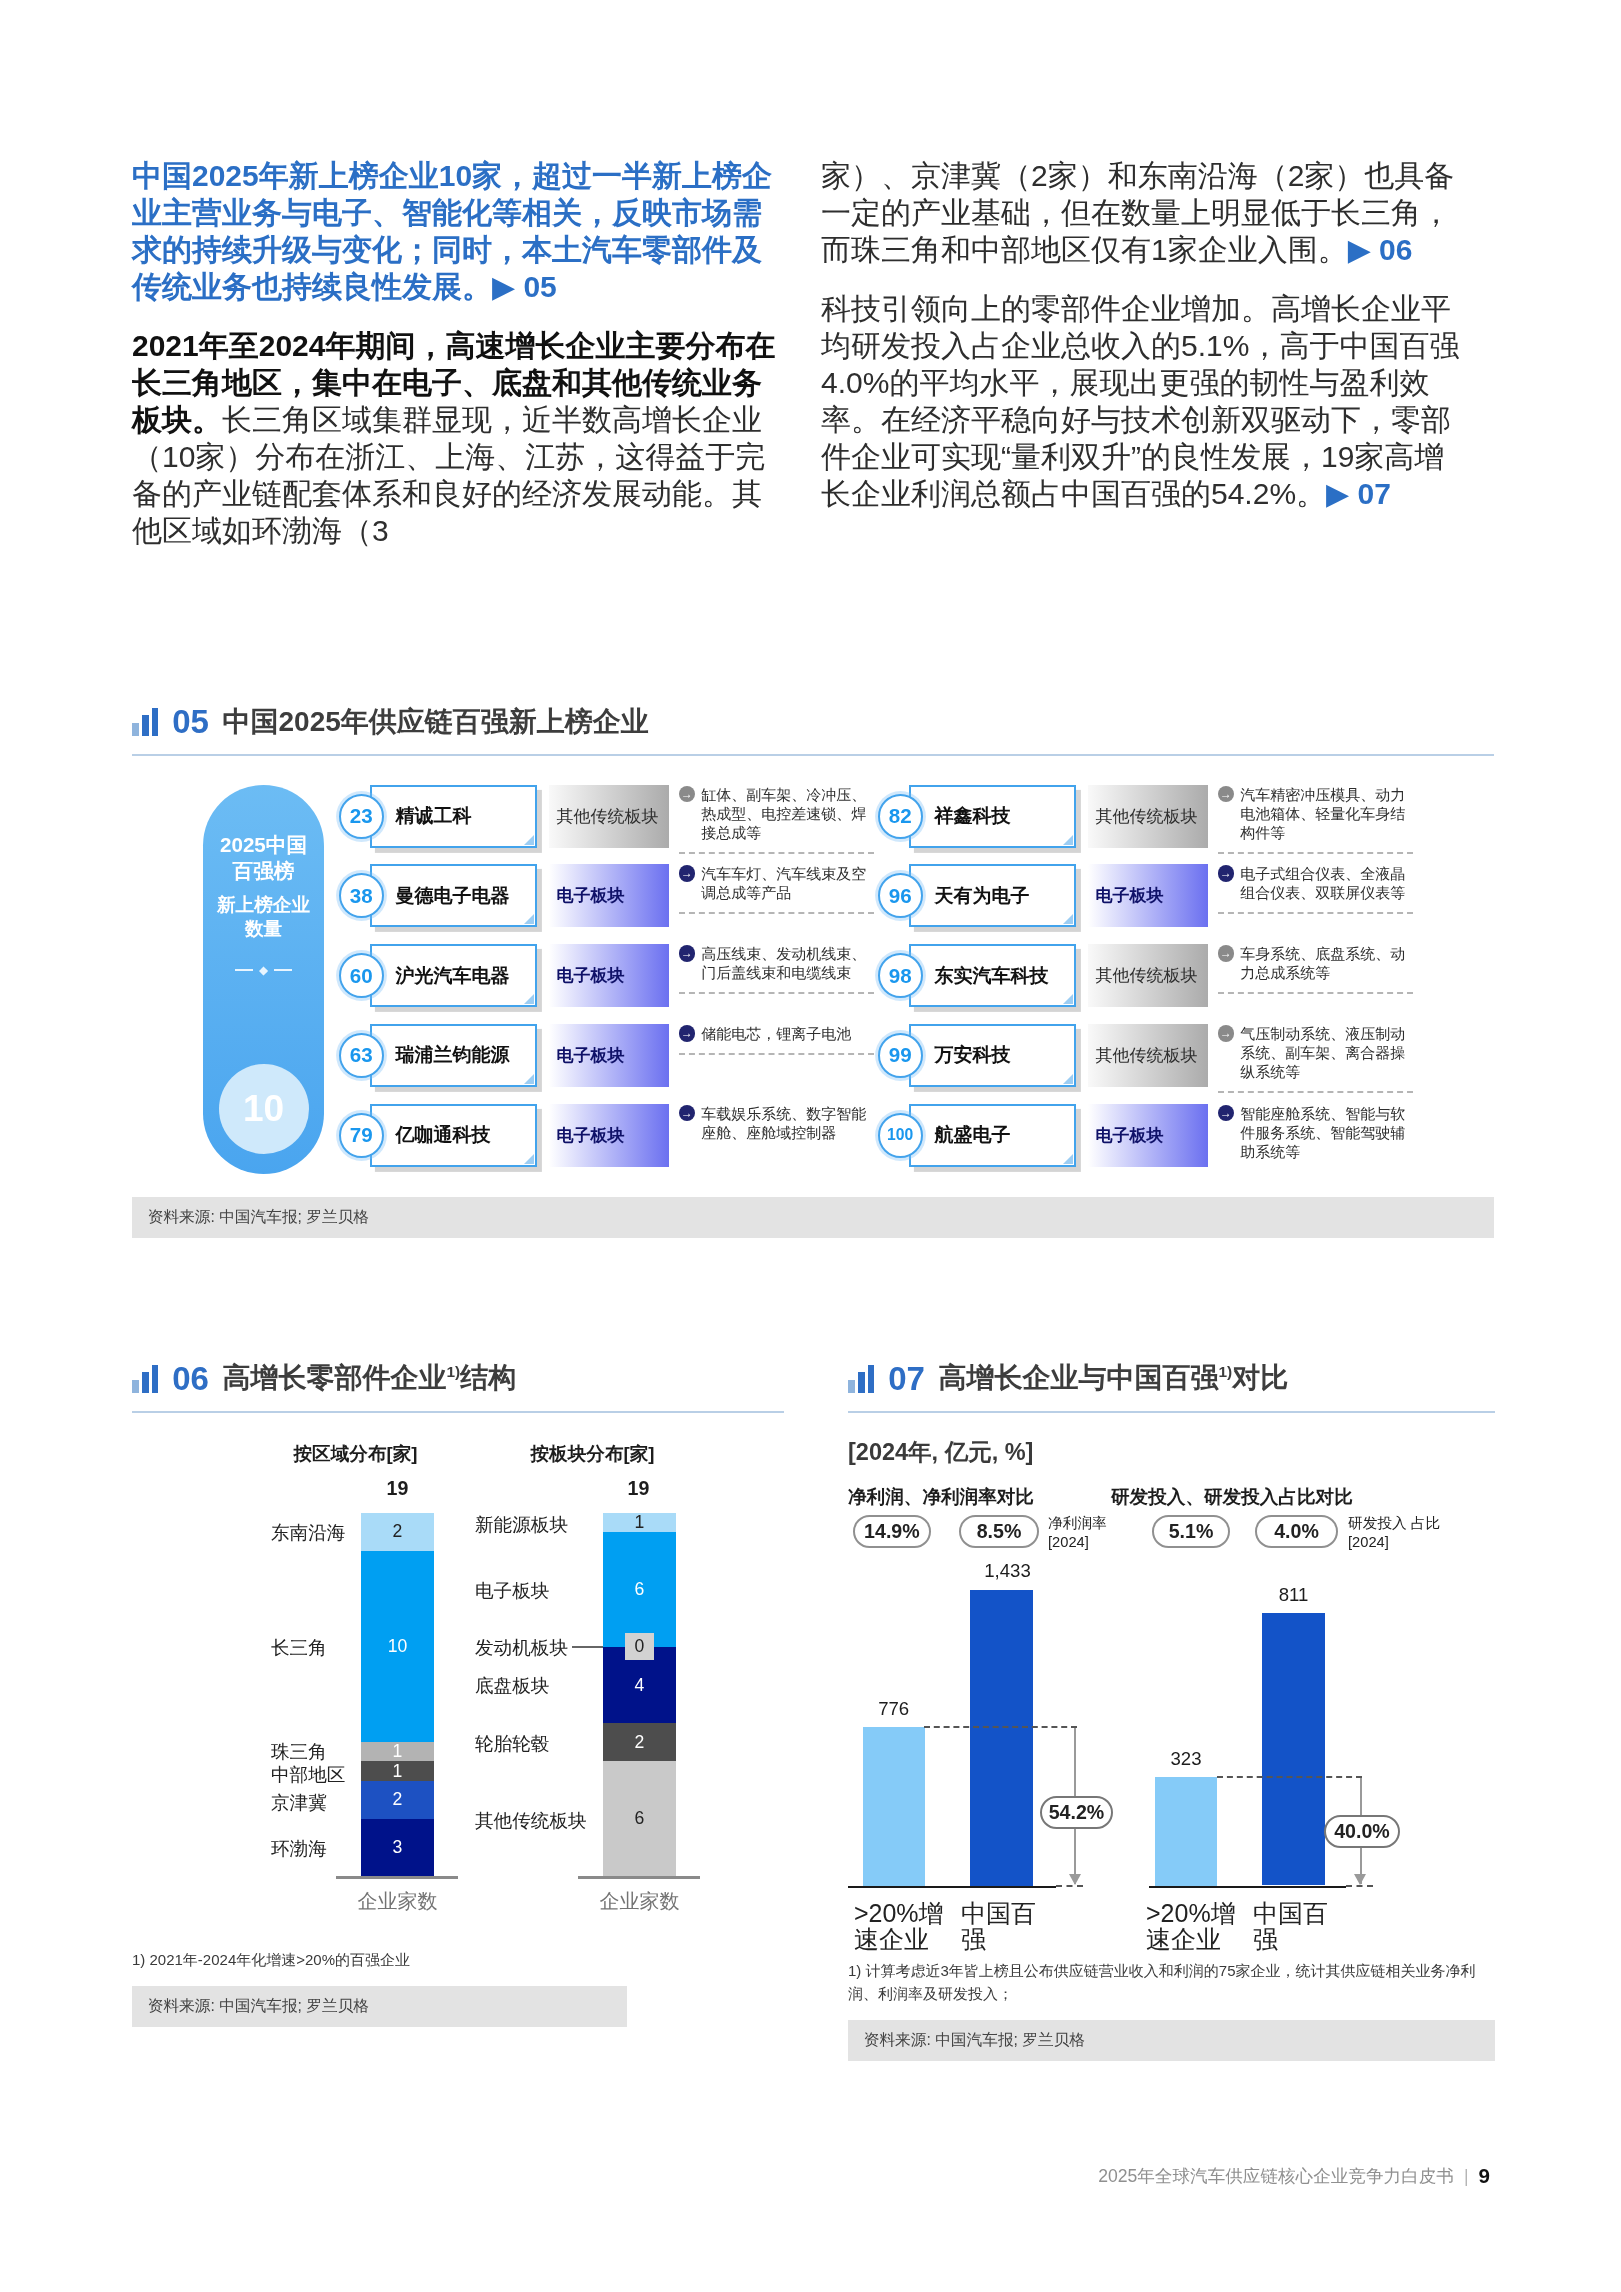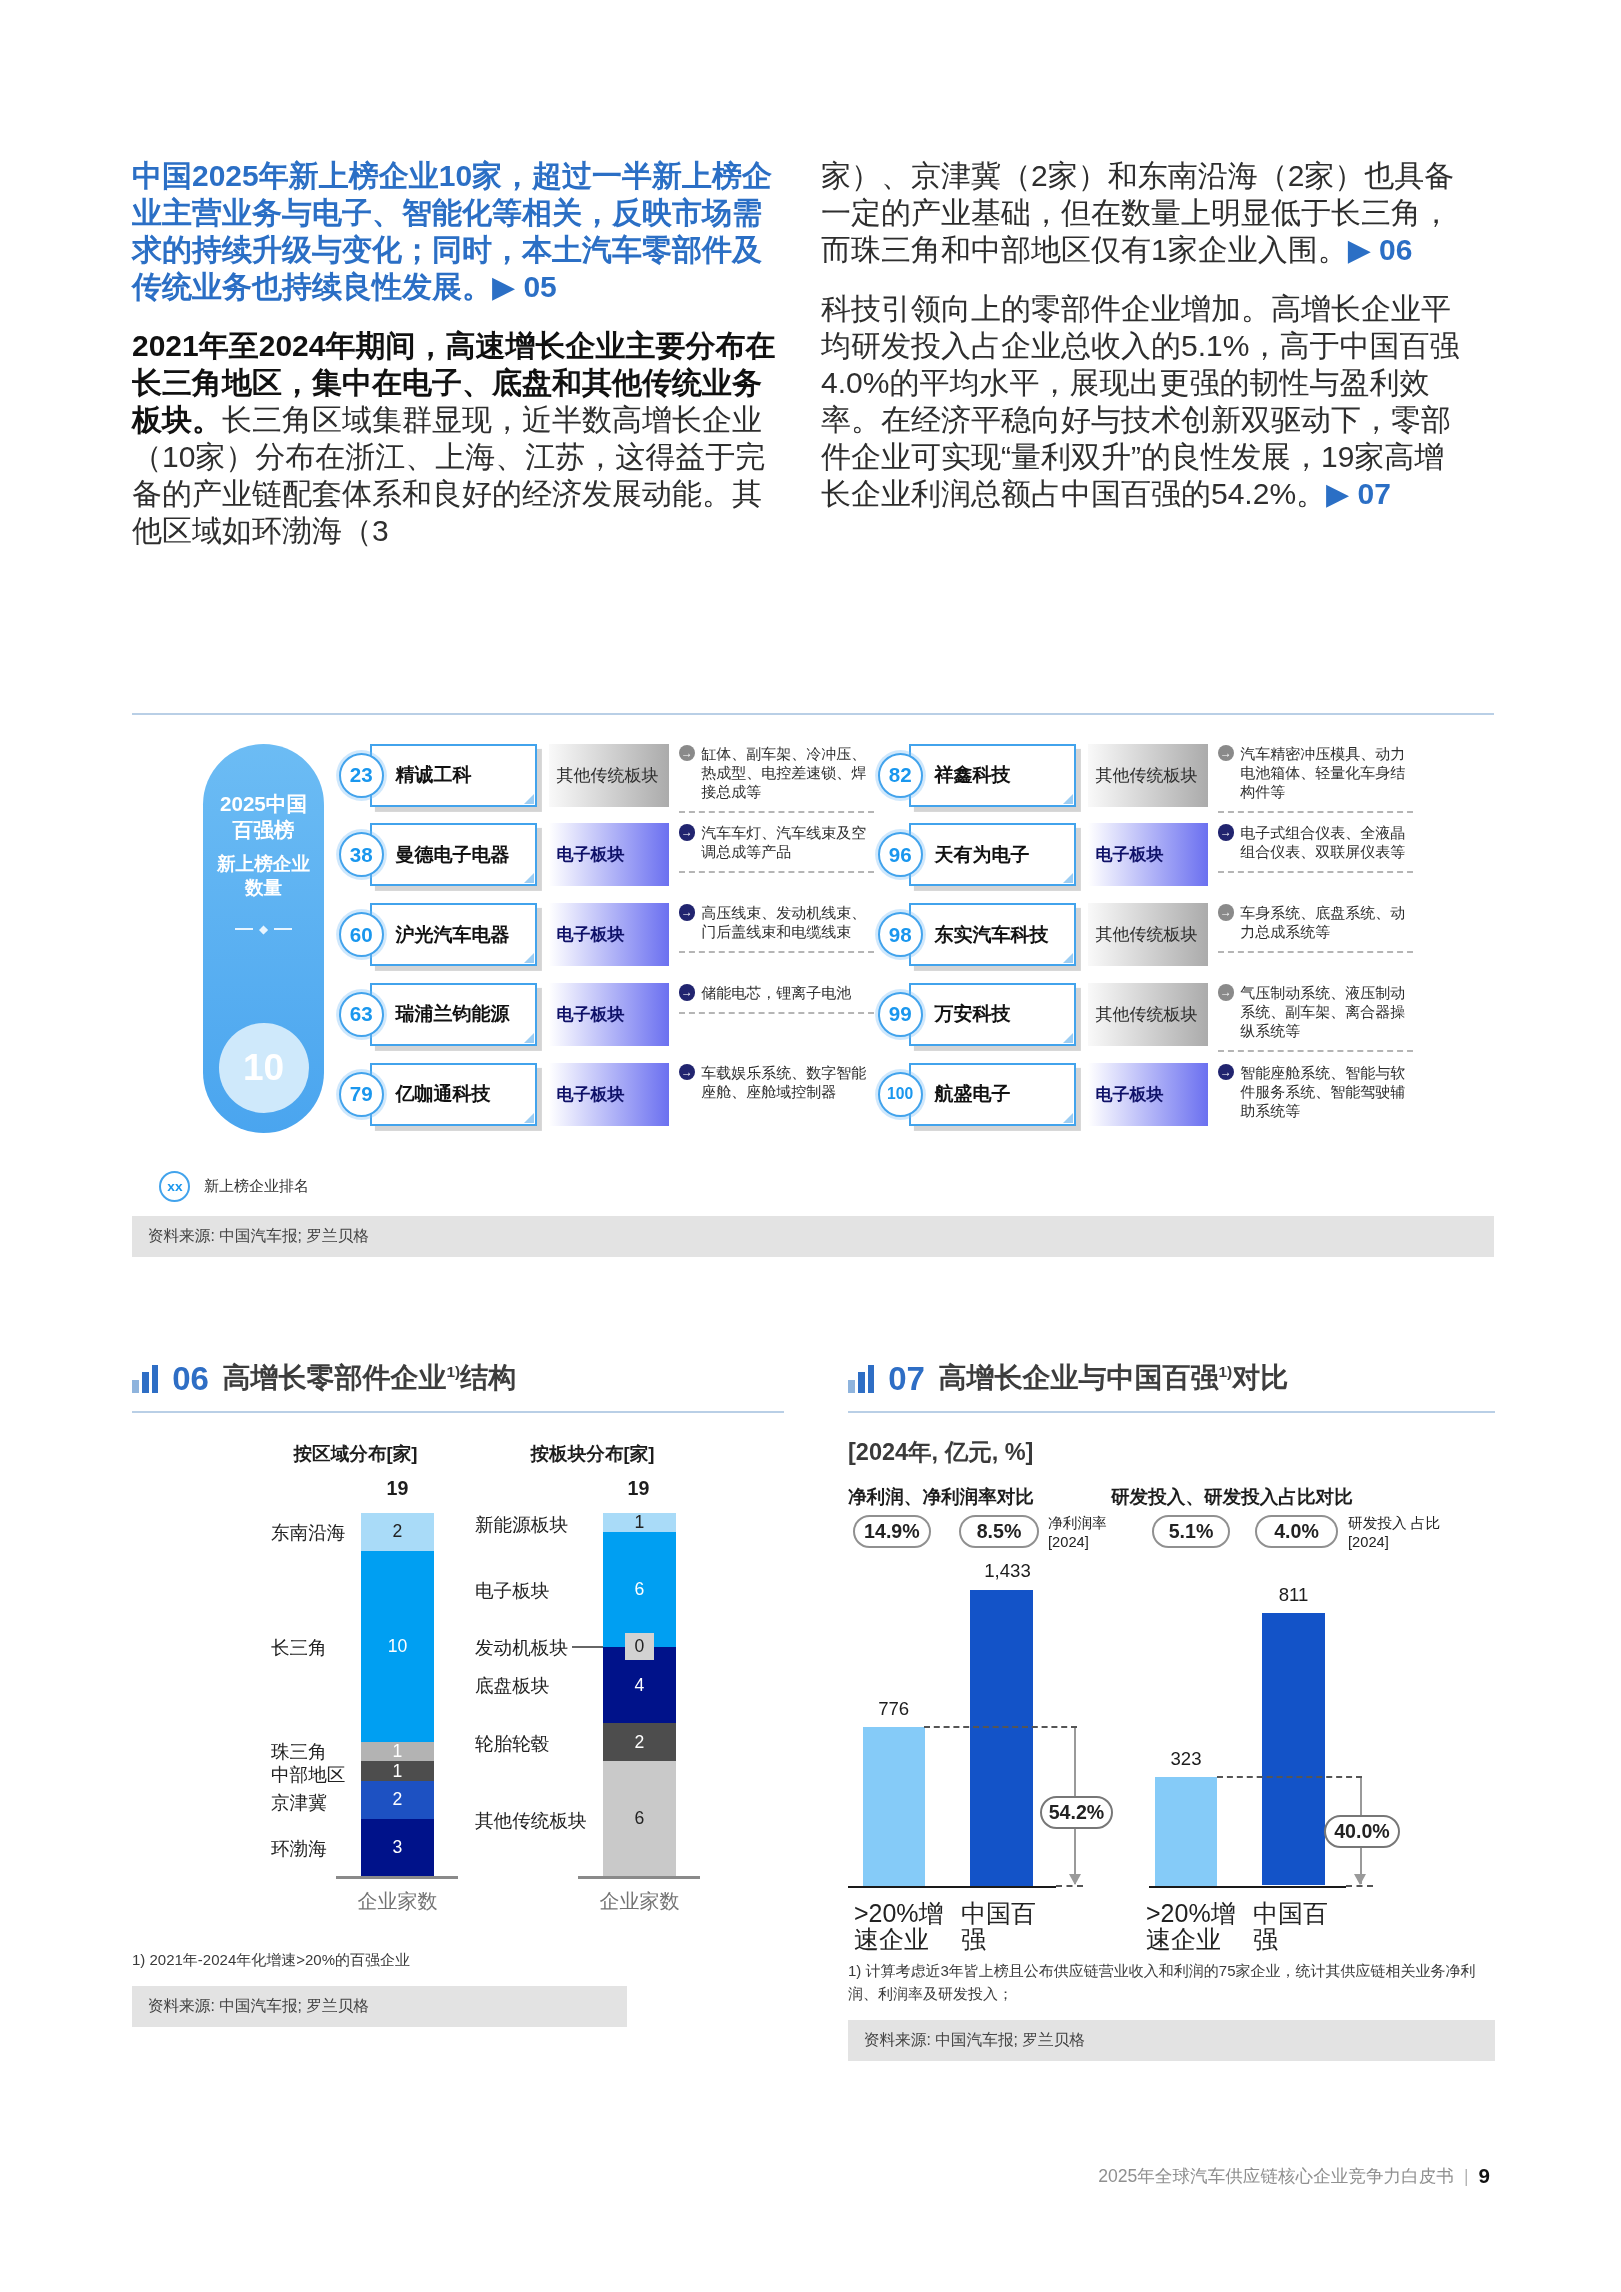--- a/index.html
+++ b/index.html
@@ -144,20 +144,29 @@
     <p><span class="blue">中国2025年新上榜企业10家，超过一半新上榜企业主营业务与电子、智能化等相关，反映市场需求的持续升级与变化；同时，本土汽车零部件及传统业务也持续良性发展。</span><span class="ref">▶ 05</span></p>
     <p><span class="lead-bold">2021年至2024年期间，高速增长企业主要分布在长三角地区，集中在电子、底盘和其他传统业务板块。</span><span class="body-text">长三角区域集群显现，近半数高增长企业（10家）分布在浙江、上海、江苏，这得益于完备的产业链配套体系和良好的经济发展动能。其他区域如环渤海（3</span></p>
   </div>
   <div class="col">
     <p><span class="body-text">家）、京津冀（2家）和东南沿海（2家）也具备一定的产业基础，但在数量上明显低于长三角，而珠三角和中部地区仅有1家企业入围。</span><span class="ref">▶ 06</span></p>
     <p><span class="body-text">科技引领向上的零部件企业增加。高增长企业平均研发投入占企业总收入的5.1%，高于中国百强4.0%的平均水平，展现出更强的韧性与盈利效率。在经济平稳向好与技术创新双驱动下，零部件企业可实现“量利双升”的良性发展，19家高增长企业利润总额占中国百强的54.2%。</span><span class="ref">▶ 07</span></p>
   </div>
 </div>
 
 <section class="fig" style="left:132px; top:701px; width:1362px;">
+  <div class="fig-header">
+    <span class="hicon">
+        <i class="b1"></i>
+        <i class="b2"></i>
+        <i class="b3"></i>
+      </span>
+    <span class="fig-num">05</span>
+    <span class="fig-title">中国2025年供应链百强新上榜企业</span>
+  </div>
   <div class="fig-rule"></div>
 
   <div id="c05-body">
     <div class="capsule">
       <div class="cap-t1">2025中国百强榜</div>
       <div class="cap-t2">新上榜企业数量</div>
       <div class="cap-div">
           <span class="ln"></span>
           <span class="dm">◆</span>
           <span class="ln"></span>
@@ -258,24 +267,20 @@
           <div class="tag electronic">电子板块</div>
           <div class="desc">
               <span class="arrow-ic electronic">→</span>
               <span>智能座舱系统、智能与软件服务系统、智能驾驶辅助系统等</span>
             </div>
         </div>
       </div>
     </div>
   </div>
 
-  <div class="legend-row">
-    <span class="legend-badge">xx</span>
-    <span class="legend-text">新上榜企业排名</span>
-  </div>
   <div class="source-bar">资料来源: 中国汽车报; 罗兰贝格</div>
 </section>
 
 <section class="fig" style="left:132px; top:1358px; width:652px;">
   <div class="fig-header">
     <span class="hicon">
         <i class="b1"></i>
         <i class="b2"></i>
         <i class="b3"></i>
       </span>

